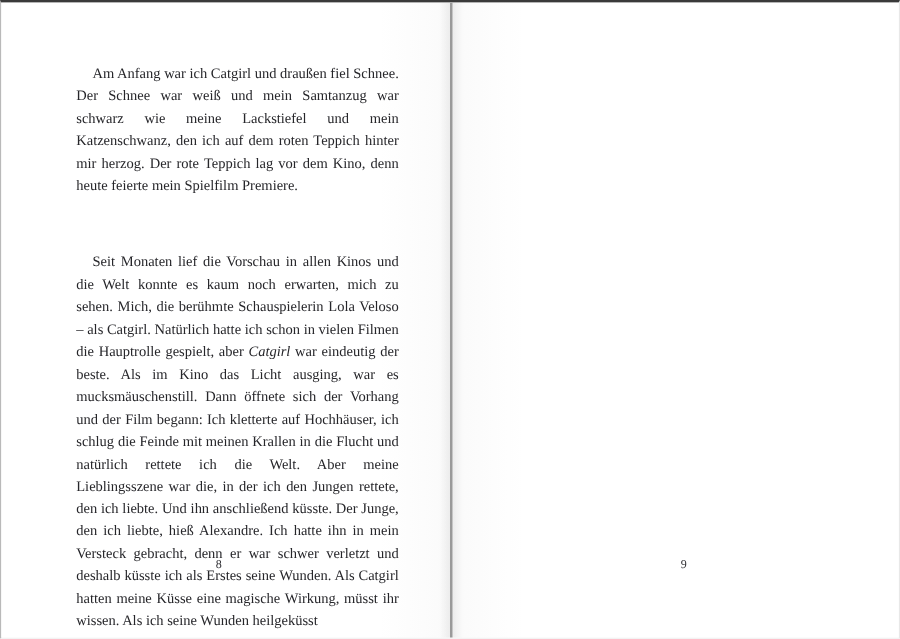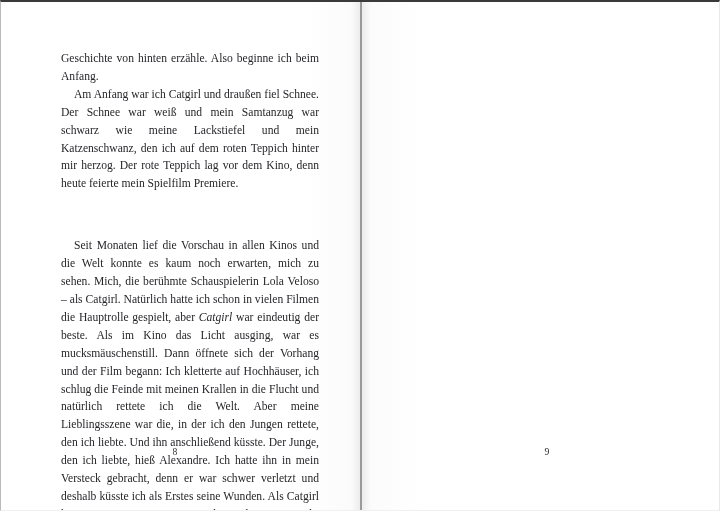--- a/index.html
+++ b/index.html
@@ -117,21 +117,20 @@
   .page-left .folio { padding-right: 12px; box-sizing: border-box; }
   .page-right .folio { padding-left: 12px; box-sizing: border-box; }
 </style>
 </head>
 <body>
 
 <div class="book-spread">
 
   <div class="page page-left">
     <div class="text-block">
-        <p><span>Geschichte von hinten erzähle. Also beginne ich beim Anfang.</span></p>
         <p class="indented"><span>Am Anfang war ich Catgirl und draußen fiel Schnee. Der Schnee war weiß und mein Samtanzug war schwarz wie meine Lackstiefel und mein Katzenschwanz, den ich auf dem roten Teppich hinter mir herzog. Der rote Teppich lag vor dem Kino, denn heute feierte mein Spielfilm Premiere.</span></p>
         <p class="indented"><span>Seit Monaten lief die Vorschau in allen Kinos und die Welt konnte es kaum noch erwarten, mich zu sehen. Mich, die berühmte Schauspielerin Lola Veloso – als Catgirl. Natürlich hatte ich schon in vielen Filmen die Hauptrolle gespielt, aber </span><em>Catgirl</em><span> war eindeutig der beste. Als im Kino das Licht ausging, war es mucksmäuschenstill. Dann öffnete sich der Vorhang und der Film begann: Ich kletterte auf Hochhäuser, ich schlug die Feinde mit meinen Krallen in die Flucht und natürlich rettete ich die Welt. Aber meine Lieblingsszene war die, in der ich den Jungen rettete, den ich liebte. Und ihn anschließend küsste. Der Junge, den ich liebte, hieß Alexandre. Ich hatte ihn in mein Versteck gebracht, denn er war schwer verletzt und deshalb küsste ich als Erstes seine Wunden. Als Catgirl hatten meine Küsse eine magische Wirkung, müsst ihr wissen. Als ich seine Wunden heilgeküsst</span></p>
       </div>
     <div class="folio">8</div>
   </div>
 
   <div class="page page-right">
 
     <div class="folio">9</div>
   </div>

